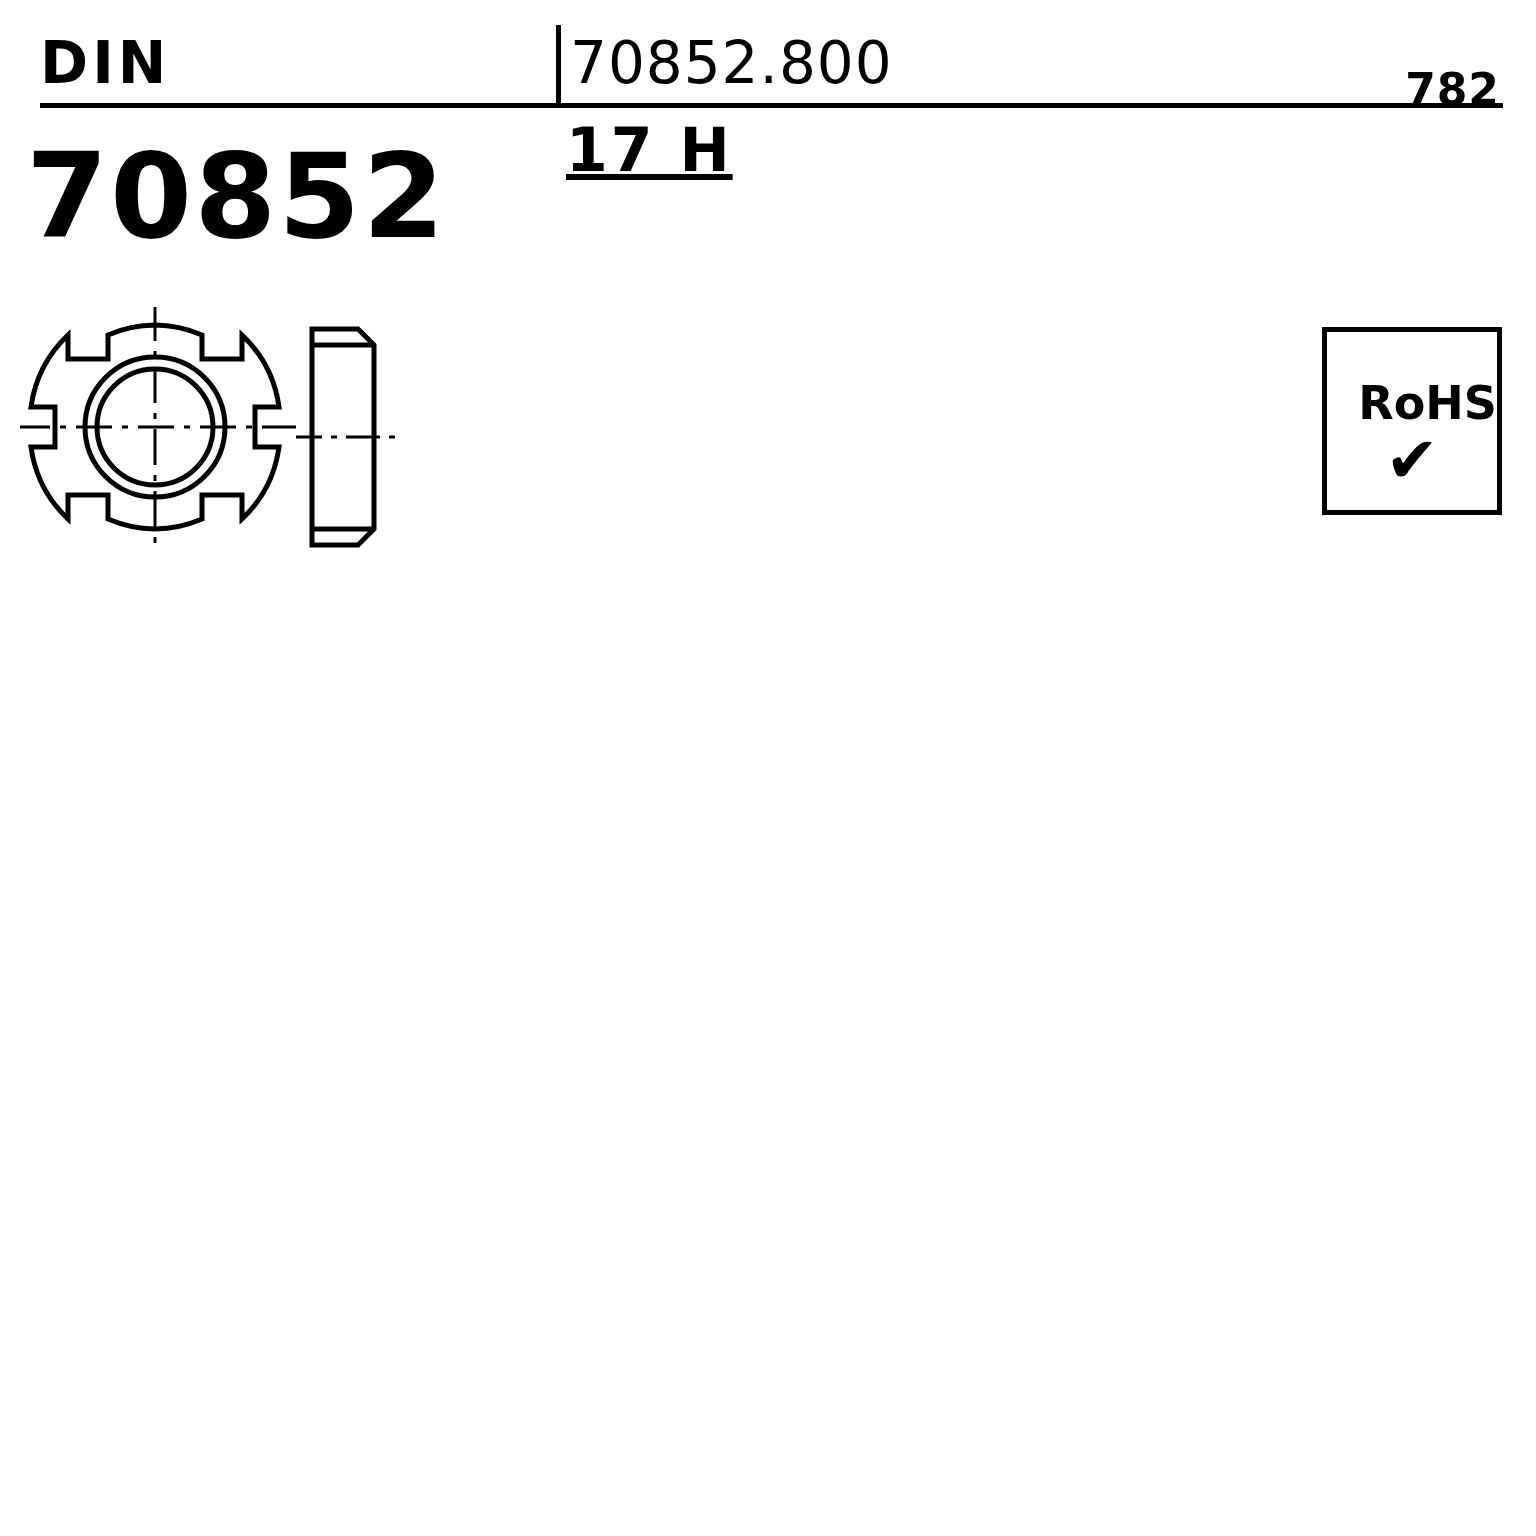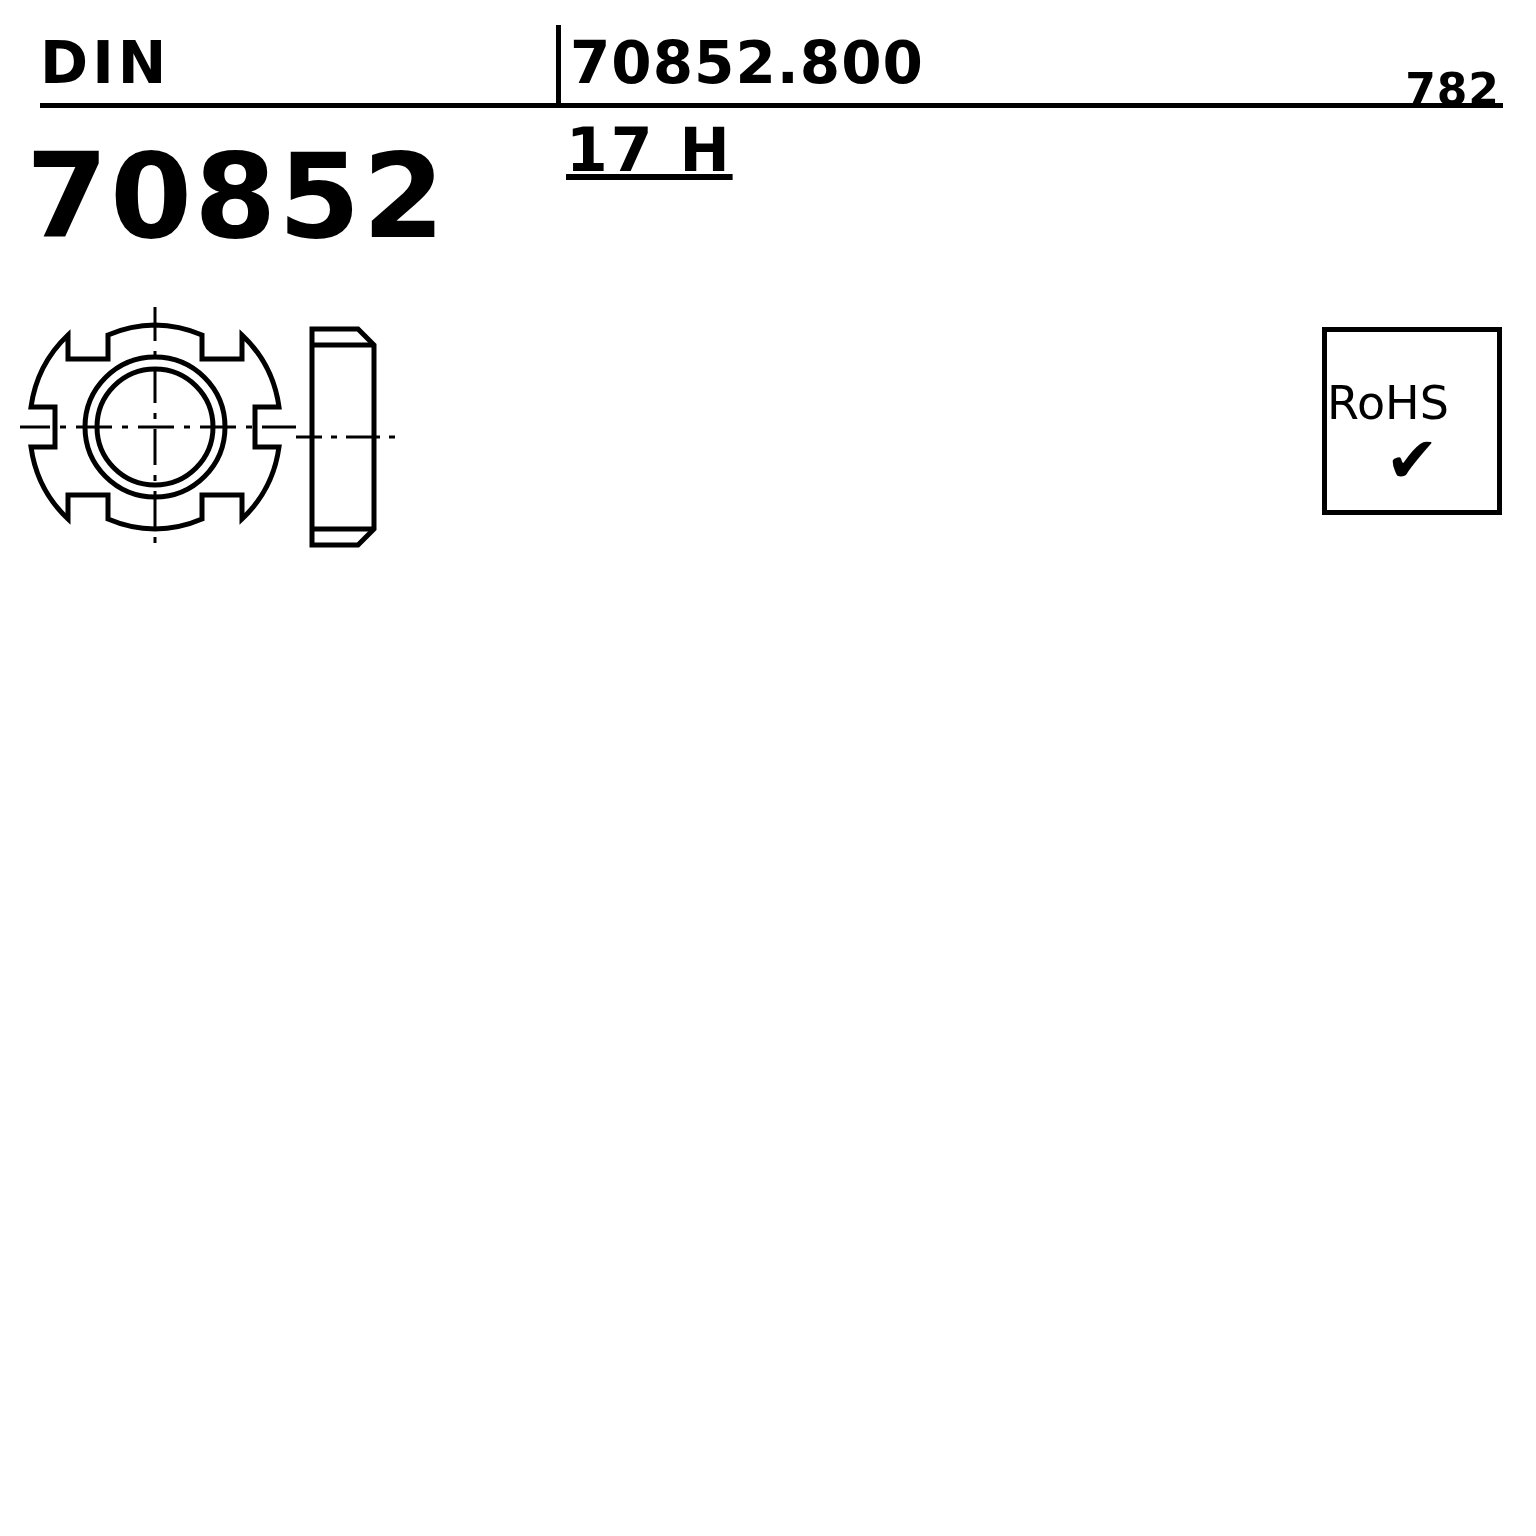--- a/index.html
+++ b/index.html
@@ -39,21 +39,21 @@
     font-size: 58px;
     font-weight: bold;
     letter-spacing: 4px;
     line-height: 64px;
   }
   .hdr-artnr {
     position: absolute;
     left: 530px;
     top: 6px;
     font-size: 58px;
-    font-weight: bold;
+    font-weight: normal;
     letter-spacing: 1px;
     line-height: 64px;
   }
   .hdr-page {
     position: absolute;
     right: 0;
     top: 16px;
     font-size: 44px;
     font-weight: bold;
     letter-spacing: 1px;
@@ -124,23 +124,23 @@
     width: 180px;
     height: 188px;
     border: 5px solid #000;
     box-sizing: border-box;
   }
   .rohs-text {
     position: absolute;
     left: 0;
     top: 46px;
     width: 100%;
-    text-align: left;
+    text-align: right;
     font-size: 46px;
-    font-weight: normal;
+    font-weight: bold;
     letter-spacing: 0px;
     line-height: 50px;
   }
   .rohs-check {
     position: absolute;
     left: 0;
     top: 96px;
     width: 100%;
     text-align: center;
     font-size: 64px;

